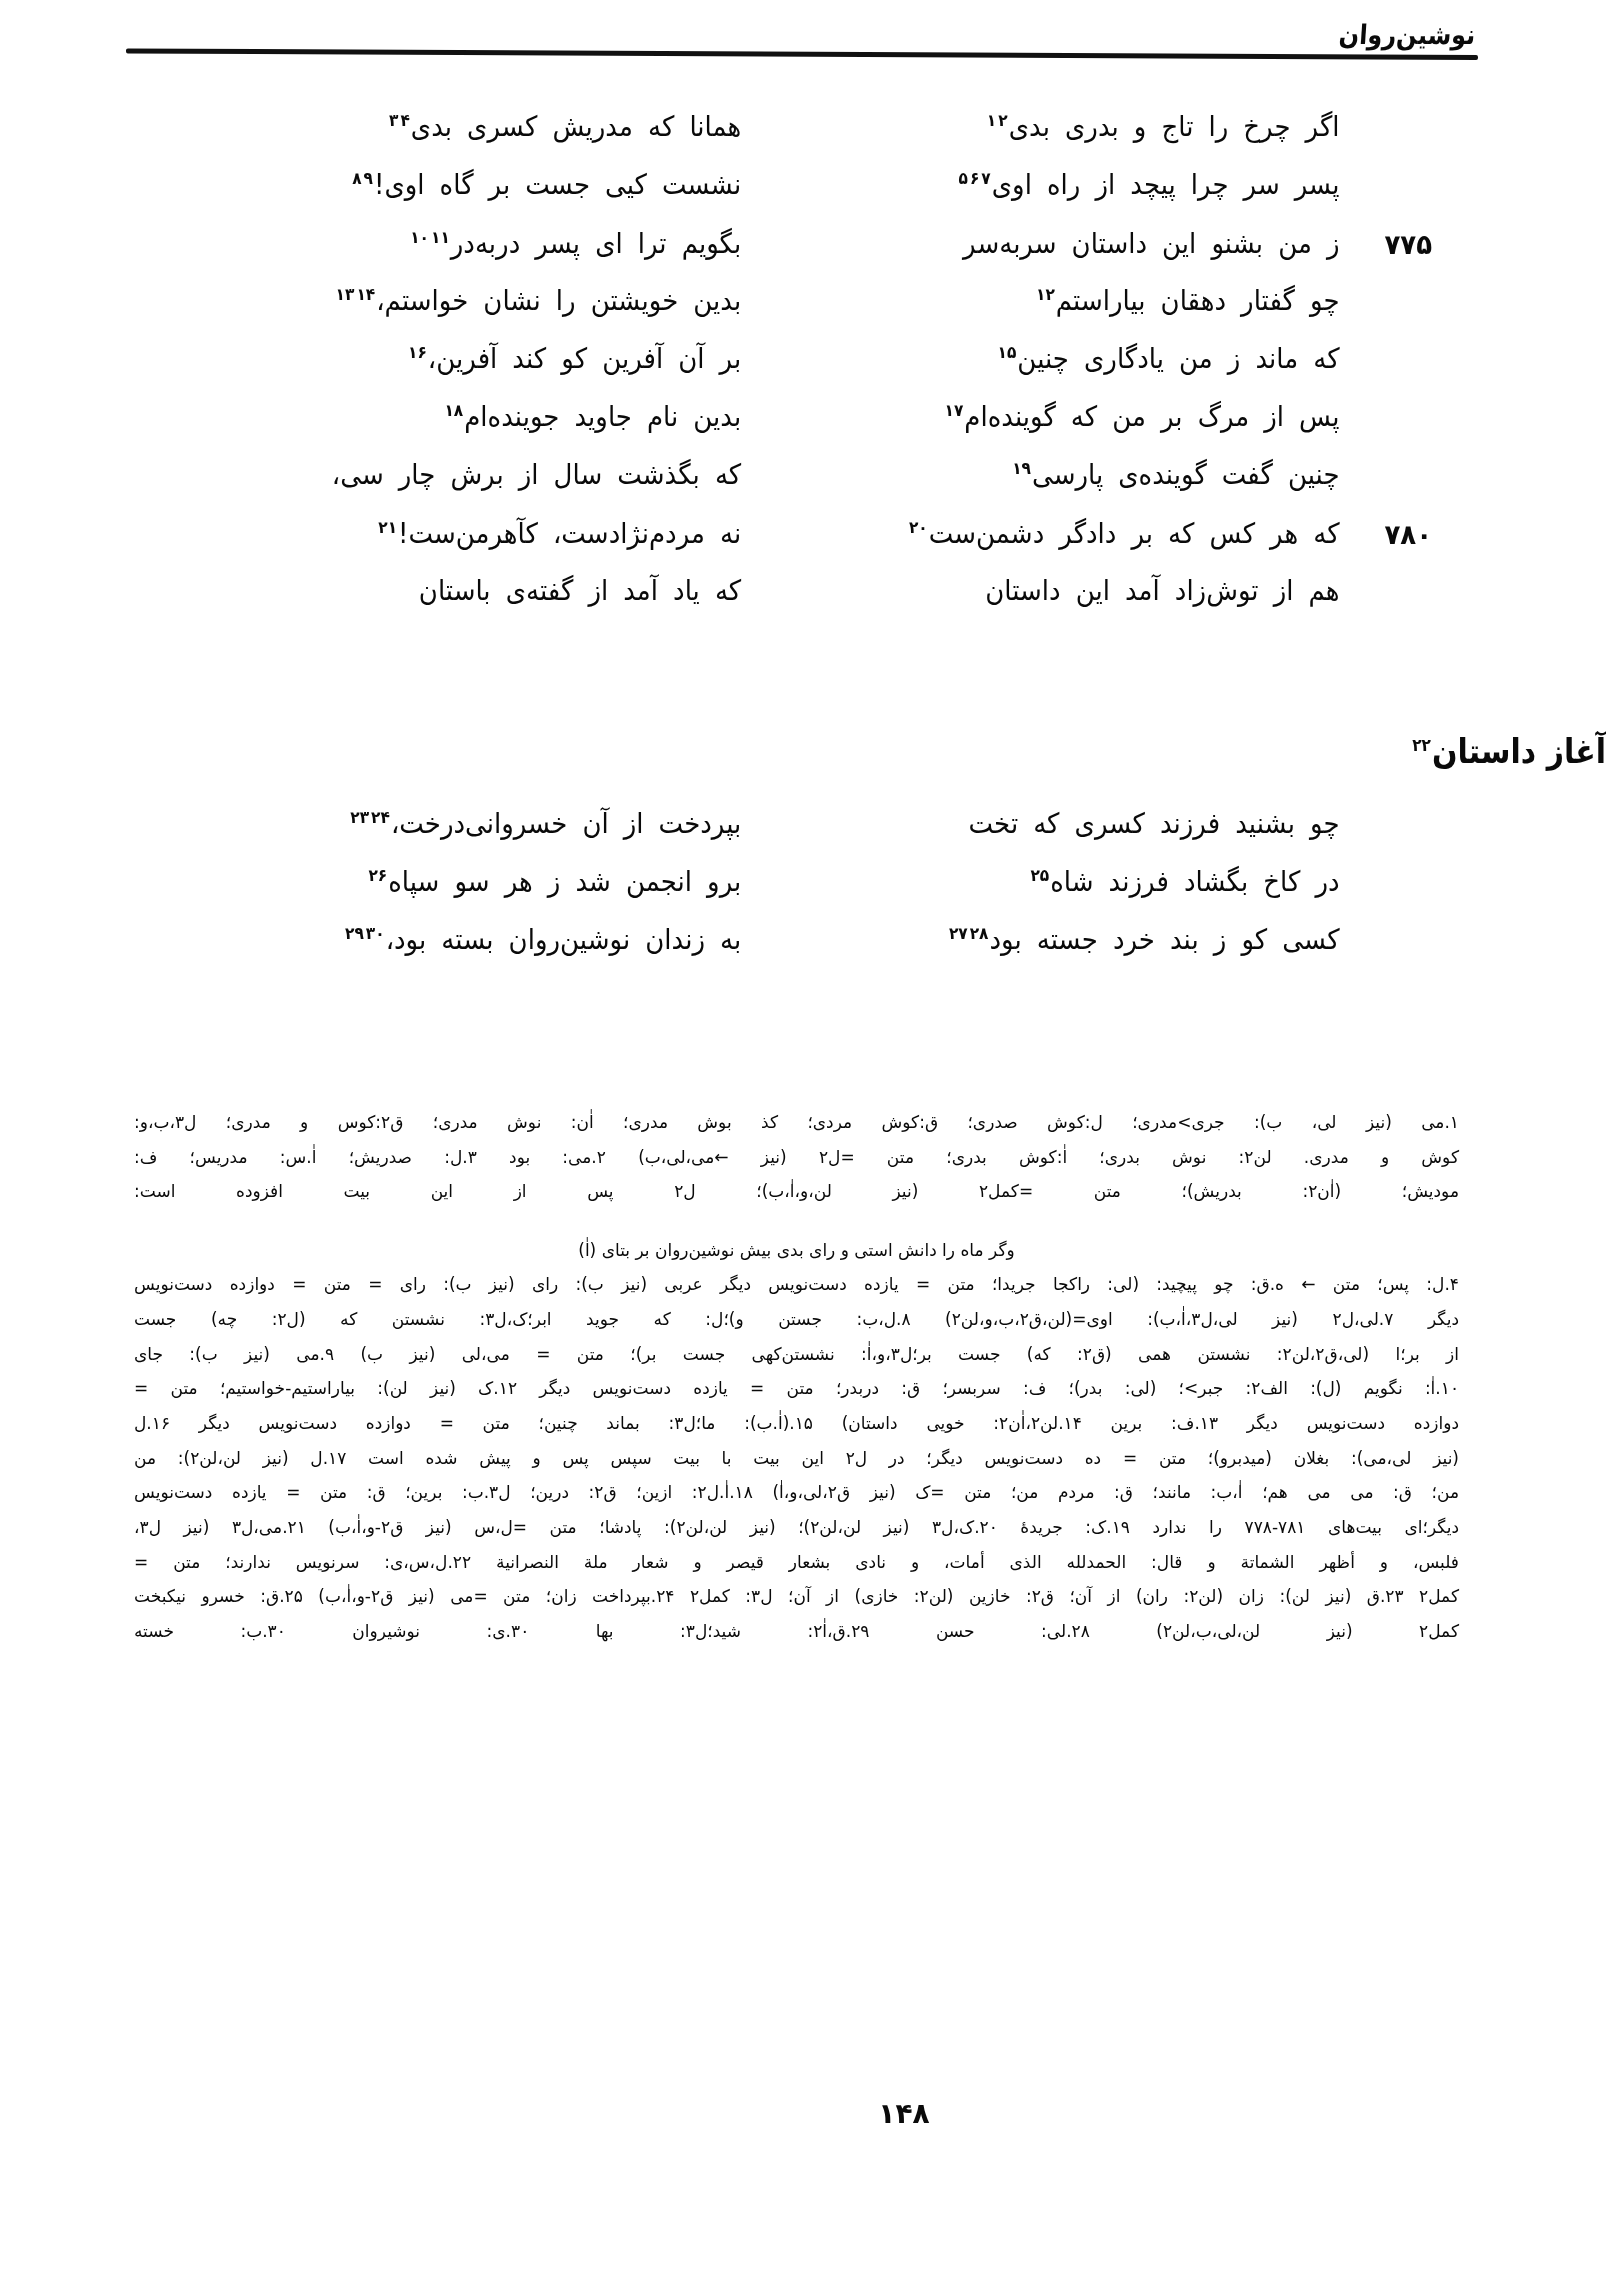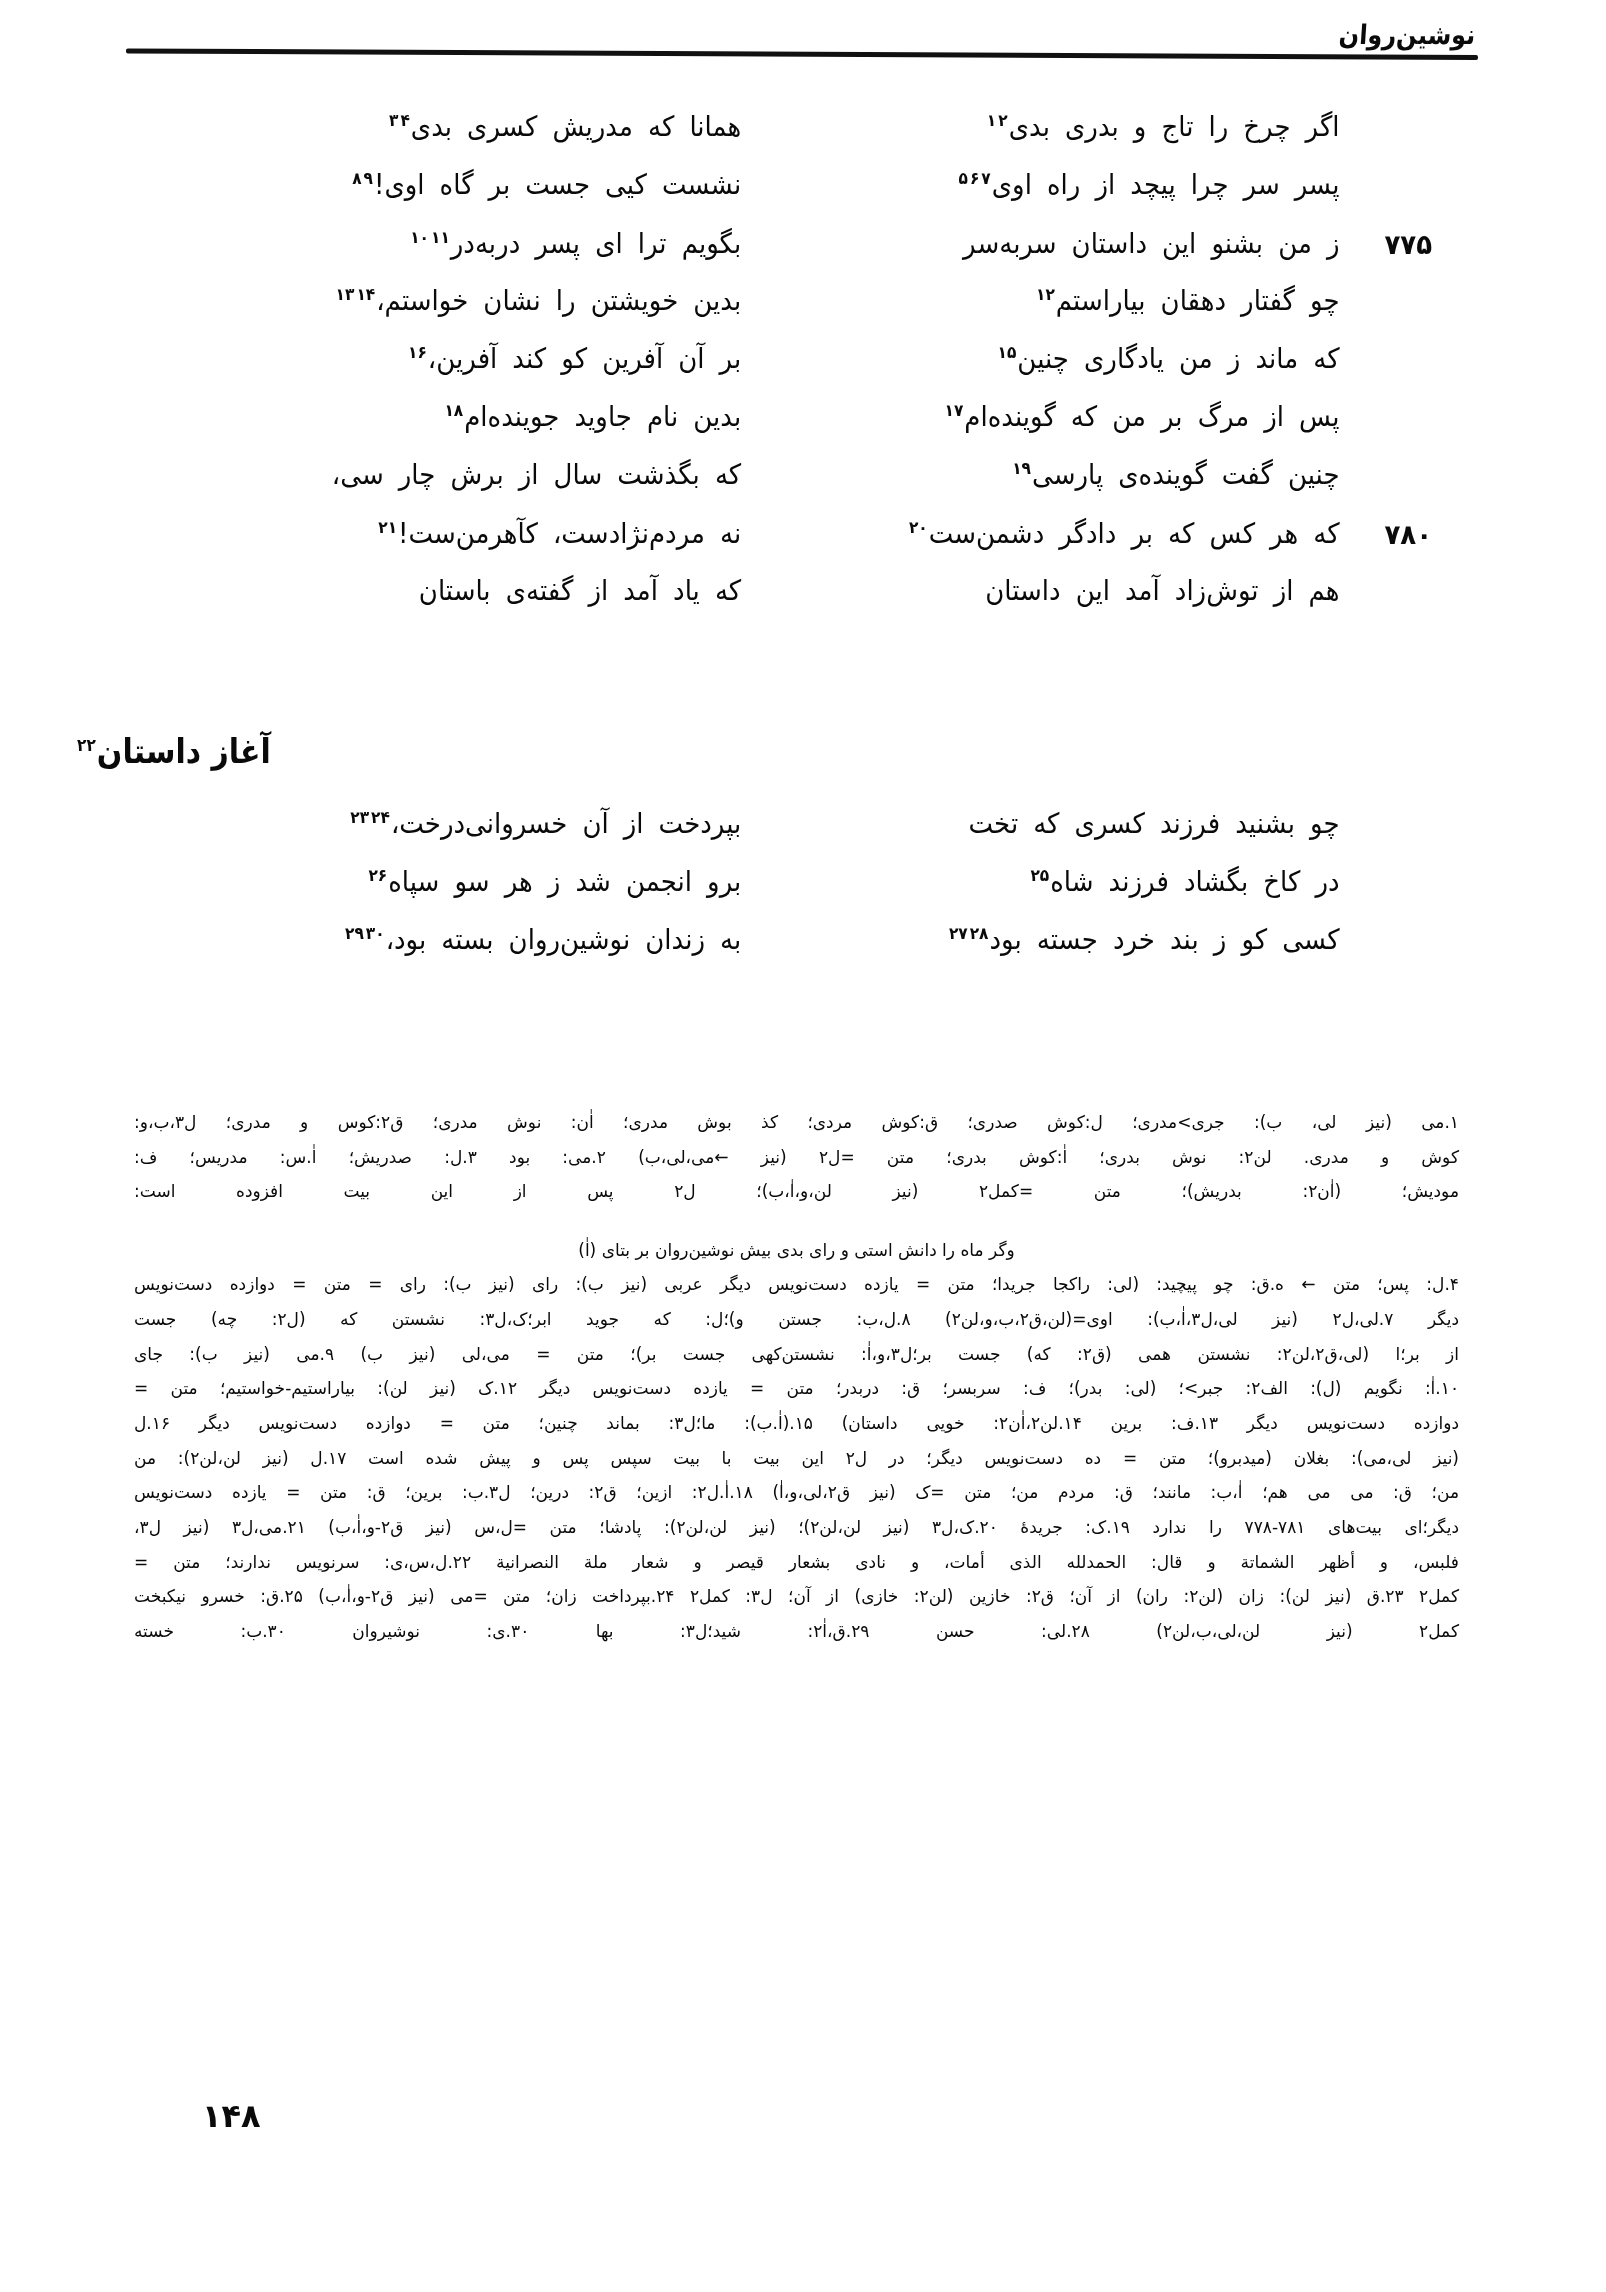--- a/index.html
+++ b/index.html
@@ -90,21 +90,21 @@
     margin: 0 1px;
     letter-spacing: 0;
   }
 
   
   .section-head {
     position: absolute;
     top: 734px;
     right: 0;
     width: 1530px;
-    text-align: left;
+    text-align: right;
     direction: rtl;
   }
   .section-head span.t {
     font-size: 30px;
     font-weight: 700;
     letter-spacing: -1px;
     transform: scaleY(1.12);
     display: inline-block;
   }
 
@@ -134,22 +134,22 @@
     text-align: center;
     text-align-last: center;
   }
 
   
   .folio {
     position: absolute;
     top: 2097px;
     right: 0;
     width: 1404px;
-    text-align: left;
-    font-size: 32px;
+    text-align: center;
+    font-size: 28px;
     font-weight: 700;
     letter-spacing: 1px;
   }
 </style>
 </head>
 <body>
 
 <div class="page">
 
   <div class="runhead">

